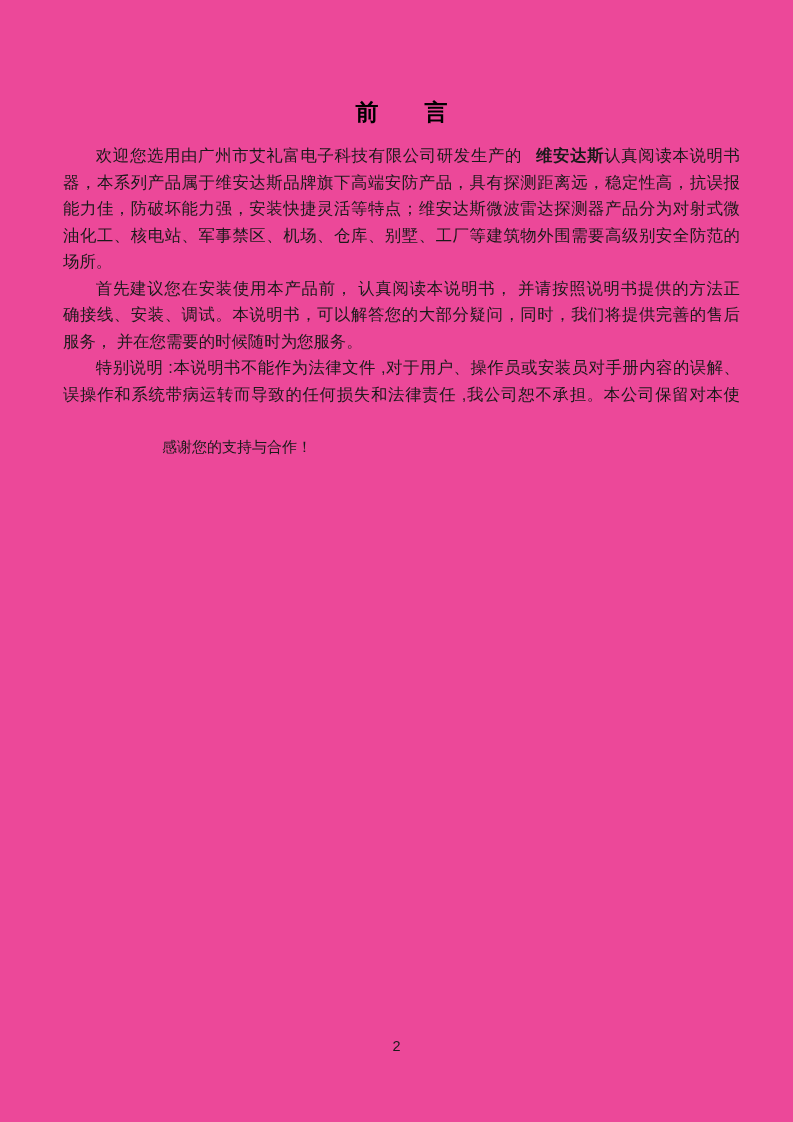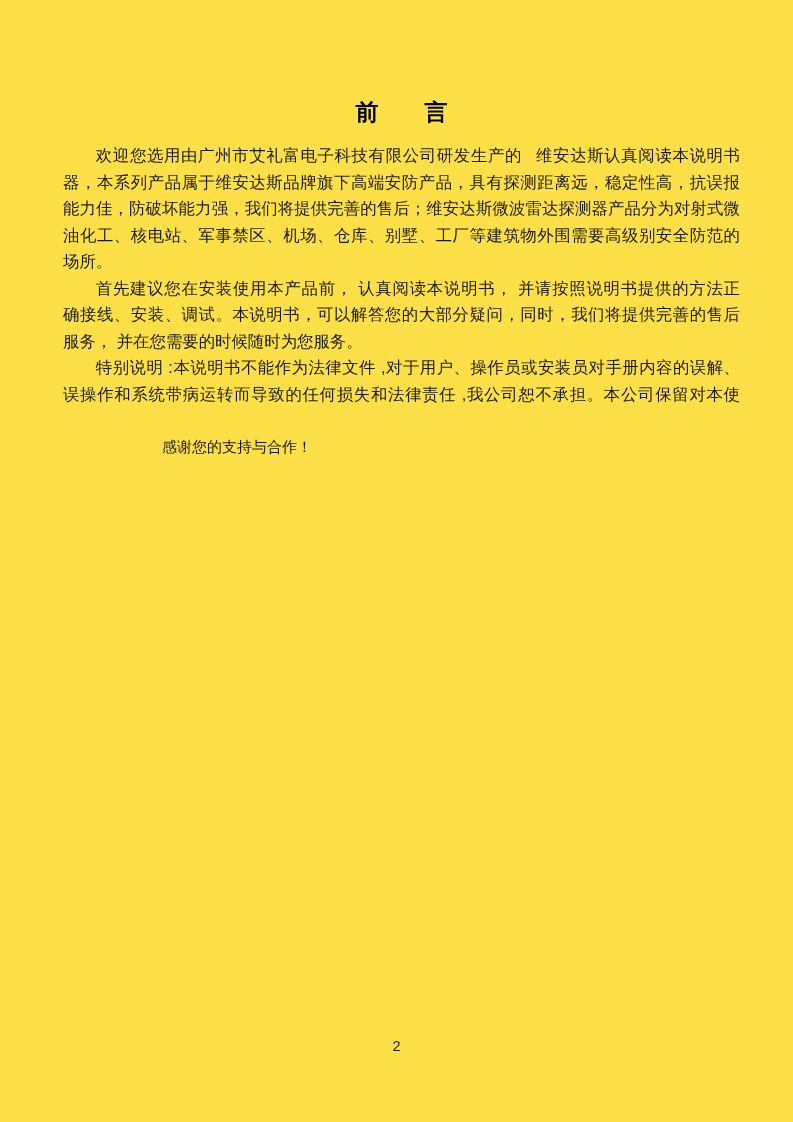--- a/index.html
+++ b/index.html
@@ -4,21 +4,21 @@
 <style>
   html, body {
     margin: 0;
     padding: 0;
     background: #ffffff;
   }
   .page {
     position: relative;
     width: 793px;
     height: 1122px;
-    background: #fde047;
+    background: #ec4899;
     font-family: "Liberation Sans", sans-serif;
     color: #1a1a1a;
     overflow: hidden;
   }
   .content {
     position: absolute;
     left: 63px;
     top: 97px;
     width: 677px;
   }
@@ -40,21 +40,21 @@
     text-align-last: justify;
     text-justify: inter-ideograph;
   }
   .line.last {
     text-align-last: left;
   }
   .line.first {
     text-indent: 2em;
   }
   .b {
-    font-weight: normal;
+    font-weight: bold;
     margin-left: 14px;
   }
   .closing-line {
     font-size: 15px;
     line-height: 26.5px;
     margin-top: 27px;
     padding-left: 99px;
   }
   .page-number {
     position: absolute;
@@ -70,21 +70,21 @@
 </head>
 <body>
 
 <div class="page">
   <div class="content">
     <div class="doc-title">前　　言</div>
     <div>
         <div class="para">
           <div class="line first"><span>欢迎您选用由广州市艾礼富电子科技有限公司研发生产的</span><span class="b">维安达斯</span><span>认真阅读本说明书</span></div>
           <div class="line"><span>器，本系列产品属于维安达斯品牌旗下高端安防产品，具有探测距离远，稳定性高，抗误报</span></div>
-          <div class="line"><span>能力佳，防破坏能力强，我们将提供完善的售后；维安达斯微波雷达探测器产品分为对射式微</span></div>
+          <div class="line"><span>能力佳，防破坏能力强，安装快捷灵活等特点；维安达斯微波雷达探测器产品分为对射式微</span></div>
           <div class="line"><span>油化工、核电站、军事禁区、机场、仓库、别墅、工厂等建筑物外围需要高级别安全防范的</span></div>
           <div class="line last"><span>场所。</span></div>
         </div>
         <div class="para">
           <div class="line first"><span>首先建议您在安装使用本产品前， 认真阅读本说明书， 并请按照说明书提供的方法正</span></div>
           <div class="line"><span>确接线、安装、调试。本说明书，可以解答您的大部分疑问，同时，我们将提供完善的售后</span></div>
           <div class="line last"><span>服务， 并在您需要的时候随时为您服务。</span></div>
         </div>
         <div class="para">
           <div class="line first"><span>特别说明 :本说明书不能作为法律文件 ,对于用户、操作员或安装员对手册内容的误解、</span></div>

